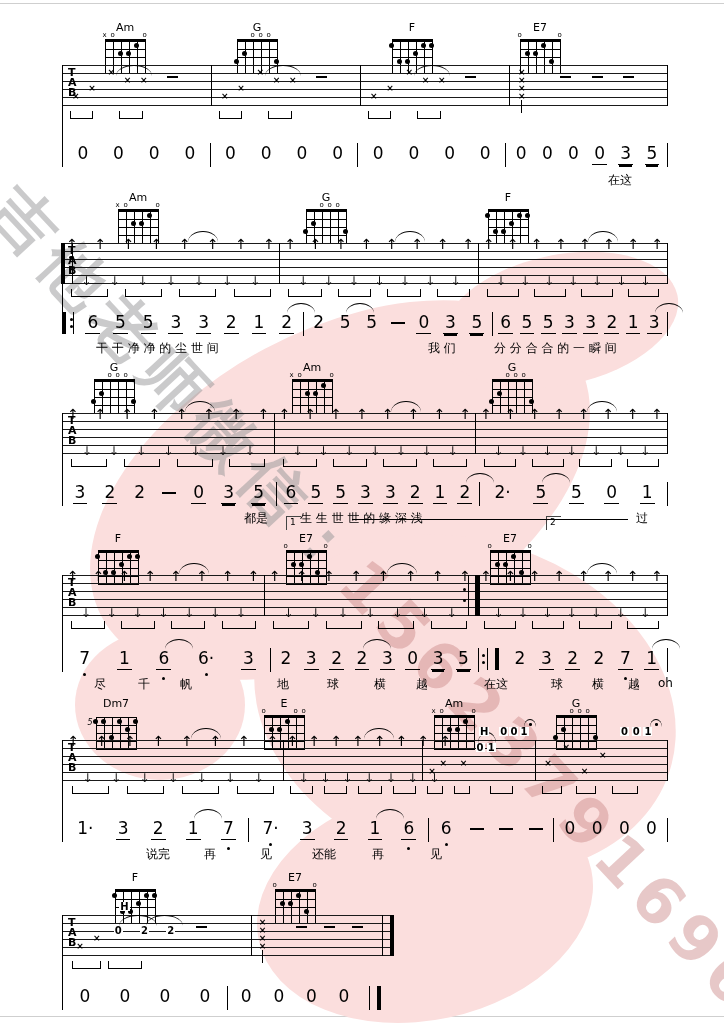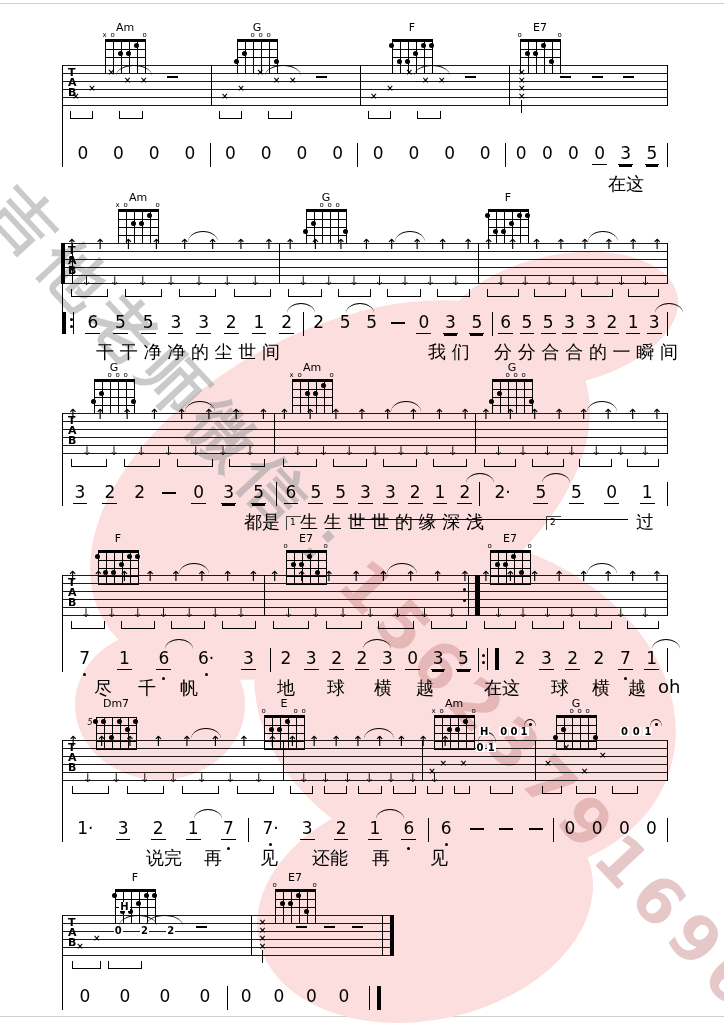--- a/index.html
+++ b/index.html
@@ -63,21 +63,21 @@
   .ld:after{content:"";position:absolute;left:50%;bottom:-7px;margin-left:-1.5px;width:3px;height:3px;border-radius:50%;background:#000;}
   .u1.ld:after,.u2.ld:after{bottom:-11px;}
   .tiearc{position:absolute;top:-9px;left:55%;width:28px;height:9px;border-top:1.5px solid #000;
           border-radius:50% 50% 0 0/100% 100% 0 0;}
   .mdash{width:14px;height:0;border-top:2px solid #000;margin-top:10px;}
   .mrs{width:7px;height:22px;border-left:4px solid #000;border-right:1.4px solid #000;position:relative;margin-right:3px;flex:none;}
   .mrs i,.mre i{position:absolute;width:3px;height:3px;border-radius:50%;background:#000;left:4px;}
   .mre{width:7px;height:22px;border-right:4px solid #000;border-left:1.4px solid #000;position:relative;margin-right:2px;flex:none;}
   .mre i{left:-6px;}
   .mfin{width:7px;height:24px;border-left:1.4px solid #000;border-right:4.5px solid #000;flex:none;}
-  .lyr{position:absolute;font-size:18px;white-space:nowrap;}
+  .lyr{position:absolute;font-size:12px;white-space:nowrap;}
   .volta{font-size:9px;border-left:1px solid #444;border-top:1px solid #444;padding:0 5px 3px 3px;}
   .lrule{position:absolute;height:0;border-top:1px solid #000;}
 </style>
 </head>
 <body>
 
 <div class="sheet">
   <div class="edge" style="top:3px"></div>
   <div class="edge" style="top:1016px"></div>
   <div id="wm-blobs">

